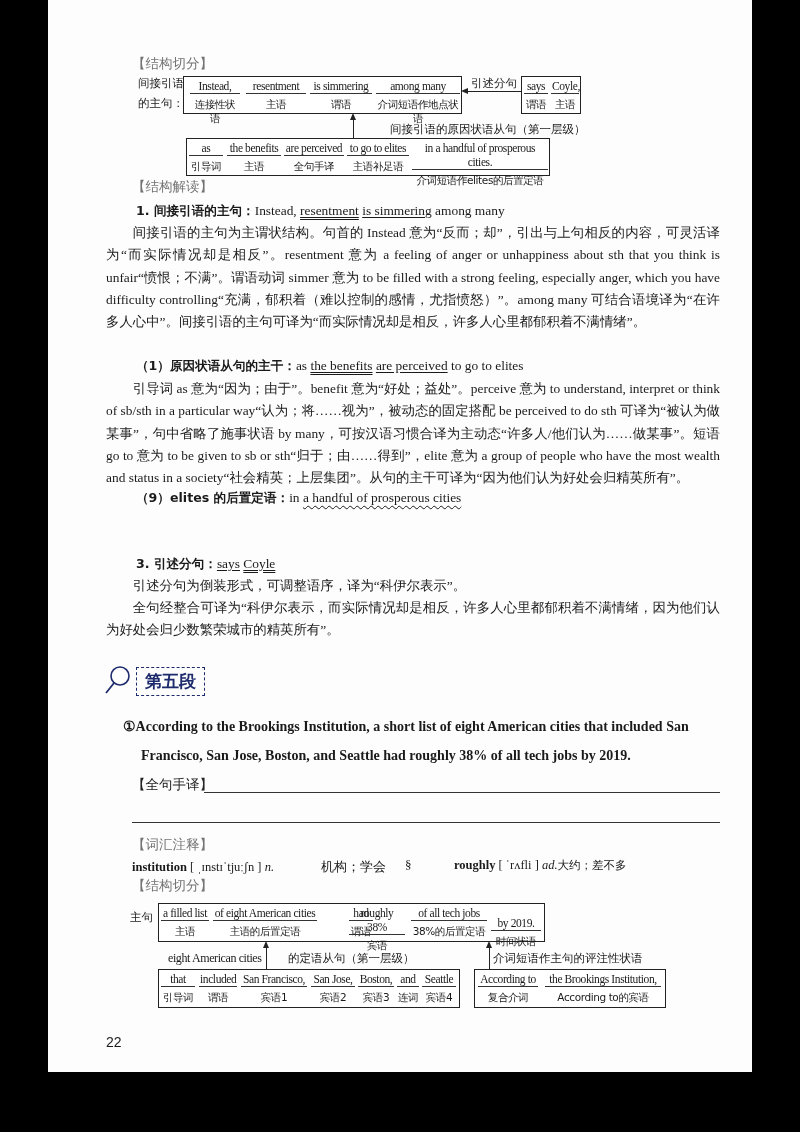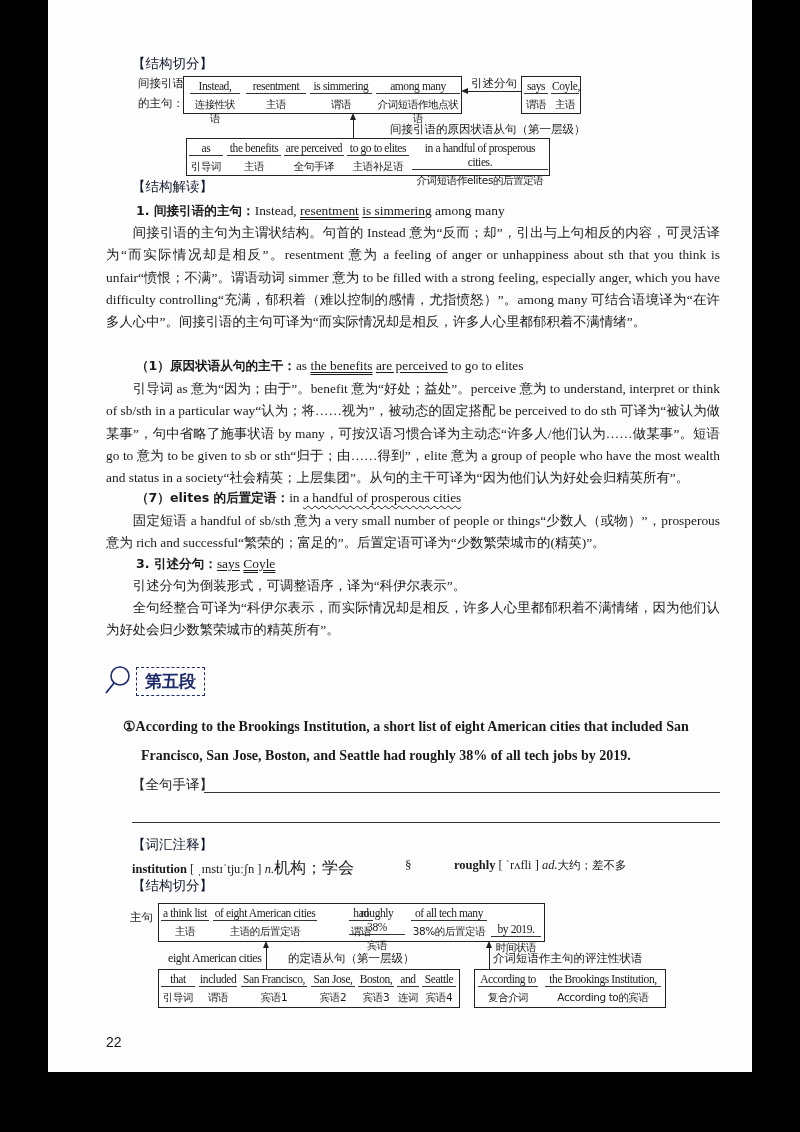--- a/index.html
+++ b/index.html
@@ -1,20 +1,20 @@
 <!DOCTYPE html>
 <html><head>
 <meta charset="utf-8">
 <style>
   html, body { margin:0; padding:0; }
   body { width:800px; height:1132px; background:#000; position:relative; overflow:hidden;
          font-family:"Liberation Serif", "DejaVu Serif", serif; color:#1a1a1a; }
   .page { position:absolute; left:48px; top:0; width:704px; height:1072px; background:#fdfdfd; }
   .abs { position:absolute; white-space:nowrap; }
-  .hdr { color:#0f172a; font-family:"DejaVu Sans", sans-serif; font-size:13.5px; }
+  .hdr { color:#737373; font-family:"DejaVu Sans", sans-serif; font-size:13.5px; }
   .p { font-size:13.4px; line-height:22px; }
   .b { font-weight:bold; }
   .u1 { text-decoration:underline; text-underline-offset:2px; }
   .u2 { text-decoration:underline double; text-underline-offset:2px; }
   .ud { text-decoration:underline dotted; text-underline-offset:3px; }
   .uw { text-decoration:underline wavy; text-underline-offset:3px; text-decoration-thickness:1px;text-align:center; }
   .box { position:absolute; border:1.3px solid #222; background:#fff; }
   .cell { position:absolute; text-align:center; font-size:11.5px; line-height:14px; letter-spacing:-0.4px; }
   .cell .top { display:block; border-bottom:1px solid #333; padding:0 1px; }
   .cell .bot { display:block; font-family:"DejaVu Sans", sans-serif; font-size:10.5px; padding-top:3px; }
@@ -106,23 +106,22 @@
   </div>
   <div class="para indent" style="top:222px;"><span>间接引语的主句为主谓状结构。句首的 Instead 意为“反而；却”，引出与上句相反的内容，可灵活译为“而实际情况却是相反”。resentment 意为 a feeling of anger or unhappiness about sth that you think is unfair“愤恨；不满”。谓语动词 simmer 意为 to be filled with a strong feeling, especially anger, which you have difficulty controlling“充满，郁积着（难以控制的感情，尤指愤怒）”。among many 可结合语境译为“在许多人心中”。间接引语的主句可译为“而实际情况却是相反，许多人心里都郁积着不满情绪”。</span></div>
 
 
   <div class="abs p" style="left:88px;top:355px;">
     <span class="b" style="font-family:'DejaVu Sans',sans-serif;font-size:12.6px;">（1）原因状语从句的主干：</span><span>as </span><span class="u2">the benefits</span><span> </span><span class="u1">are perceived</span><span> to go to elites</span>
   </div>
   <div class="para indent" style="top:378px;"><span>引导词 as 意为“因为；由于”。benefit 意为“好处；益处”。perceive 意为 to understand, interpret or think of sb/sth in a particular way“认为；将……视为”，被动态的固定搭配 be perceived to do sth 可译为“被认为做某事”，句中省略了施事状语 by many，可按汉语习惯合译为主动态“许多人/他们认为……做某事”。短语 go to 意为 to be given to sb or sth“归于；由……得到”，elite 意为 a group of people who have the most wealth and status in a society“社会精英；上层集团”。从句的主干可译为“因为他们认为好处会归精英所有”。</span></div>
 
   <div class="abs p" style="left:88px;top:487px;">
-    <span class="b" style="font-family:'DejaVu Sans',sans-serif;font-size:12.6px;">（7）elites 的后置定语：</span><span>in </span><span class="uw">a handful of prosperous cities</span>
-  </div>
-  <div class="para indent" style="top:510px;"><span>固定短语 a handful of sb/sth 意为 a very small number of people or things“少数人（或物）”，prosperous 意为 rich and successful“繁荣的；富足的”。后置定语可译为“少数繁荣城市的(精英)”。</span></div>
+    <span class="b" style="font-family:'DejaVu Sans',sans-serif;font-size:12.6px;">（9）elites 的后置定语：</span><span>in </span><span class="uw">a handful of prosperous cities</span>
+  </div>
 
   <div class="abs p" style="left:88px;top:553px;">
     <span class="b" style="font-family:'DejaVu Sans',sans-serif;font-size:12.6px;">3. 引述分句：</span><span class="u1">says</span><span> </span><span class="u2">Coyle</span>
   </div>
   <div class="para indent" style="top:575px;"><span>引述分句为倒装形式，可调整语序，译为“科伊尔表示”。</span></div>
   <div class="para indent" style="top:597px;"><span>全句经整合可译为“科伊尔表示，而实际情况却是相反，许多人心里都郁积着不满情绪，因为他们认为好处会归少数繁荣城市的精英所有”。</span></div>
 
   <svg style="position:absolute;left:56px;top:665px;" width="28" height="30" viewBox="0 0 28 30">
     <circle cx="16" cy="11" r="9" fill="none" stroke="#1d2a6b" stroke-width="1.6"></circle>
     <line x1="10" y1="18" x2="2" y2="28" stroke="#1d2a6b" stroke-width="1.8"></line>
@@ -132,52 +131,52 @@
   <div class="abs" style="left:75px;top:712px;width:610px;white-space:normal;font-weight:bold;font-size:14px;line-height:29px;padding-left:18px;text-indent:-18px;">
     <span>①</span><span>According to the Brookings Institution, a short list of eight American cities that included San Francisco, San Jose, Boston, and Seattle had roughly 38% of all tech jobs by 2019.</span>
   </div>
 
   <div class="abs hdr" style="left:84px;top:776px;color:#222;">【全句手译】</div>
   <div class="writeline" style="left:156px;top:792px;width:516px;"></div>
   <div class="writeline" style="left:84px;top:822px;width:588px;"></div>
 
   <div class="abs hdr" style="left:84px;top:836px;">【词汇注释】</div>
   <div class="abs" style="left:84px;top:858px;font-size:12.5px;">
-    <span class="b">institution</span> <span>[ ˌɪnstɪˈtjuːʃn ]</span> <i>n.</i><span style="font-family:'DejaVu Sans',sans-serif;font-size:16px;">机构；学会</span>
+    <span class="b">institution</span> <span>[ ˌɪnstɪˈtjuːʃn ]</span> <i>n.</i><span style="font-family:'DejaVu Sans',sans-serif;font-size:13px;margin-left:47px;">机构；学会</span>
   </div>
   <div class="abs" style="left:357px;top:857px;font-size:13px;">§</div>
   <div class="abs" style="left:406px;top:858px;font-size:12.5px;">
     <span class="b">roughly</span> <span>[ ˈrʌfli ]</span> <i>ad.</i><span style="font-family:'DejaVu Sans',sans-serif;font-size:11.5px;">大约；差不多</span>
   </div>
 
   <div class="abs hdr" style="left:84px;top:877px;">【结构切分】</div>
 
   <div class="abs lbl" style="left:82px;top:910px;">主句：</div>
   <div class="box" style="left:110px;top:903px;width:385px;height:37px;">
     <div class="cell" style="left:2px;top:2px;width:48px;">
-        <span class="top">a think list</span>
+        <span class="top">a filled list</span>
         <span class="bot">主语</span>
       </div>
     <div class="cell" style="left:54px;top:2px;width:104px;">
         <span class="top">of eight American cities</span>
         <span class="bot">主语的后置定语</span>
       </div>
     <div class="cell" style="left:162px;top:2px;width:24px;margin-left:28px;">
         <span class="top">had</span>
         <span class="bot">谓语</span>
       </div>
     <div class="cell" style="left:190px;top:2px;width:56px;">
         <span class="top">roughly 38%</span>
         <span class="bot">宾语</span>
       </div>
     <div class="cell" style="left:252px;top:2px;width:76px;">
-        <span class="top">of all tech many</span>
+        <span class="top">of all tech jobs</span>
         <span class="bot">38%的后置定语</span>
       </div>
-    <div class="cell" style="left:332px;top:18px;width:50px;text-align:center;">
+    <div class="cell" style="left:332px;top:12px;width:50px;text-align:center;">
         <span class="top">by 2019.</span>
         <span class="bot">时间状语</span>
       </div>
   </div>
 
   <div class="arrowup" style="left:215px;top:941px;"></div>
   <div class="vline" style="left:218px;top:946px;height:23px;"></div>
   <div class="abs lbl" style="left:120px;top:951px;letter-spacing:-0.4px;"><span style="font-family:'Liberation Serif',serif;font-size:12px;">eight American cities</span></div>
   <div class="abs lbl" style="left:240px;top:951px;">的定语从句（第一层级）</div>
 

